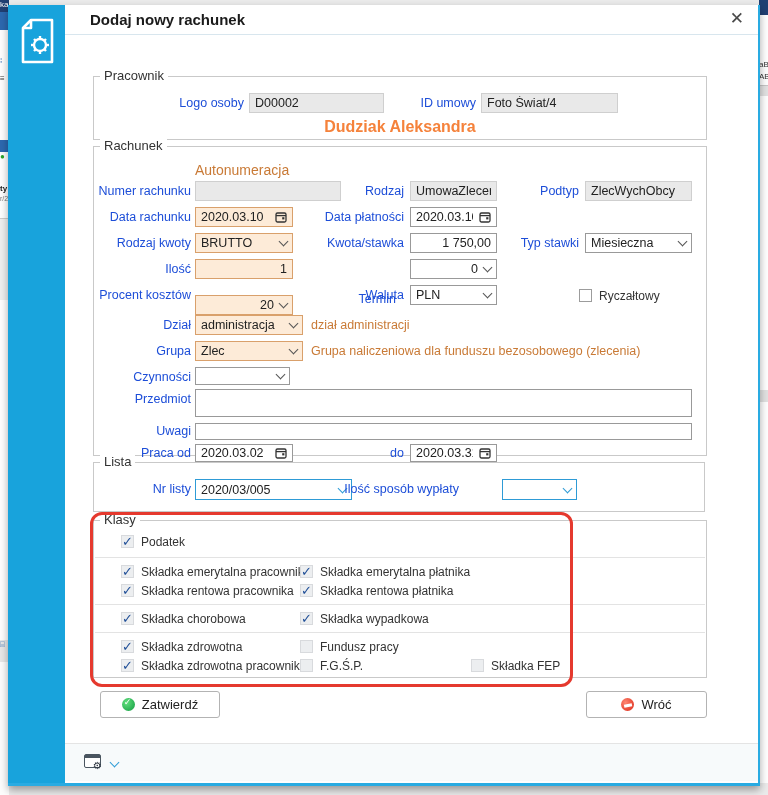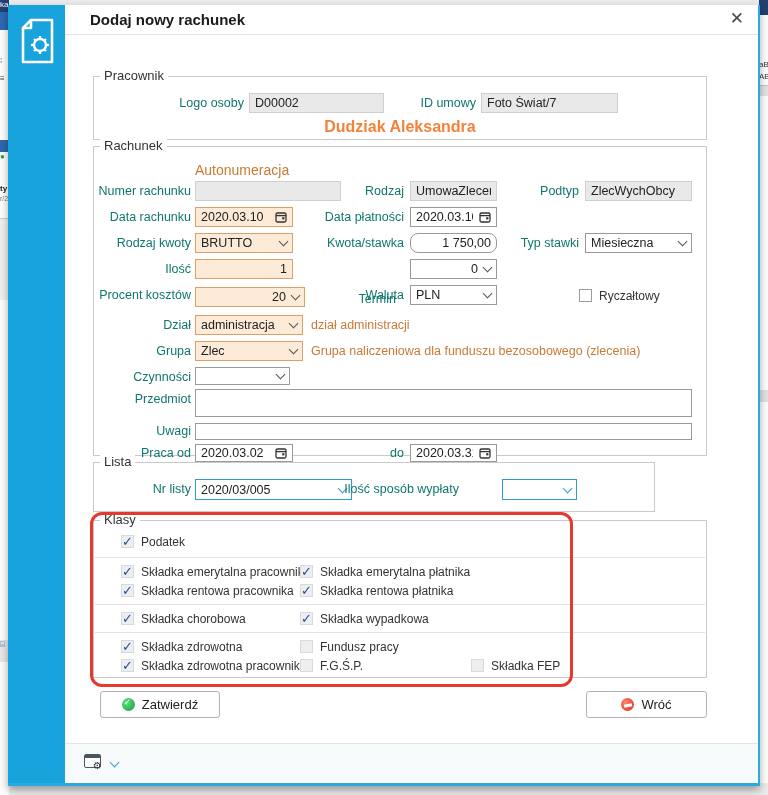--- a/index.html
+++ b/index.html
@@ -25,21 +25,21 @@
   .content{position:absolute;left:57px;top:-2px;width:693px;height:776px;background:#fff;}
   .titlebar{
     position:absolute;left:0;top:0;right:0;height:29px;
     border-bottom:1px solid #d8e6ee;display:flex;align-items:center;
   }
   .title{font-size:15px;font-weight:bold;color:#1b1b1b;margin-left:25px;}
   .close{position:absolute;right:14px;top:4px;font-size:17px;color:#4a4a4a;cursor:pointer;line-height:20px;}
   
   .fieldset{position:absolute;border:1px solid #c9c9c9;box-sizing:border-box;background:#fff;}
   .legend{position:absolute;top:-9px;left:6px;background:#fff;padding:0 4px;font-size:13px;color:#333;line-height:16px;}
-  .lbl{position:absolute;font-size:12.5px;color:#0f766e;text-align:right;line-height:20px;white-space:nowrap;}
+  .lbl{position:absolute;font-size:12.5px;color:#1d4ed8;text-align:right;line-height:20px;white-space:nowrap;}
   .hint{position:absolute;color:#c97a36;font-size:12.5px;line-height:20px;white-space:nowrap;}
   .orange-note{position:absolute;color:#c97a36;font-size:14px;white-space:nowrap;}
   .fld{
     position:absolute;height:20px;box-sizing:border-box;border:1px solid #999;background:#fff;
     font-size:12.5px;color:#222;display:flex;align-items:center;padding:0 5px;
   }
   .fld .val{flex:1;white-space:nowrap;overflow:hidden;}
   .fld .val.r{text-align:right;}
   .fld.dis{background:#e9e9e9;border-color:#cfcfcf;}
   .fld.peach{background:#fdebd8;border-color:#d9a06b;}
@@ -136,21 +136,21 @@
     </div>
 
     <div class="fieldset" style="left:28px;top:71px;width:614px;height:64px;">
       <span class="legend">Pracownik</span>
       <div class="lbl" style="left:0;width:150px;top:16px;">Logo osoby</div>
       <div class="fld dis" style="left:155px;top:16px;width:135px;">
         <span class="val">D00002</span>
       </div>
       <div class="lbl" style="left:300px;width:82px;top:16px;">ID umowy</div>
       <div class="fld dis" style="left:387px;top:16px;width:137px;">
-        <span class="val">Foto Świat/7</span>
+        <span class="val">Foto Świat/4</span>
       </div>
       <div class="name" style="top:41px;">Dudziak Aleksandra</div>
     </div>
 
     <div class="fieldset" style="left:28px;top:141px;width:614px;height:310px;padding-left:48px;">
       <span class="legend">Rachunek</span>
 
       <div class="orange-note" style="left:101px;top:15px;">Autonumeracja</div>
 
       <div class="lbl" style="left:0;width:97px;top:34px;">Numer rachunku</div>
@@ -184,41 +184,41 @@
             <rect x="7.2" y="6.2" width="2.2" height="2.2" fill="#333"></rect>
           </svg>
       </div>
 
       <div class="lbl" style="left:0;width:97px;top:86px;">Rodzaj kwoty</div>
       <div class="fld peach" style="left:101px;top:86px;width:98px;">
         <span class="val">BRUTTO</span>
           <span class="chev"></span>
       </div>
       <div class="lbl" style="left:200px;width:110px;top:86px;">Kwota/stawka</div>
-      <div class="fld" style="left:316px;top:86px;width:87px;border-radius:8px;">
+      <div class="fld" style="left:316px;top:86px;width:87px;">
         <span class="val r">1 750,00</span>
       </div>
       <div class="lbl" style="left:390px;width:95px;top:86px;">Typ stawki</div>
       <div class="fld" style="left:491px;top:86px;width:107px;">
         <span class="val">Miesieczna</span>
           <span class="chev"></span>
       </div>
 
       <div class="lbl" style="left:0;width:97px;top:112px;">Ilość</div>
       <div class="fld peach" style="left:101px;top:112px;width:98px;">
         <span class="val r">1</span>
       </div>
       <div class="lbl" style="left:192px;width:110px;top:112px;margin-top:30px;">Termin</div>
       <div class="fld" style="left:316px;top:112px;width:87px;">
         <span class="val r">0</span>
           <span class="chev"></span>
       </div>
 
       <div class="lbl" style="left:0;width:97px;top:138px;">Procent kosztów</div>
-      <div class="fld peach" style="left:101px;top:140px;width:110px;">
+      <div class="fld peach" style="left:101px;top:148px;width:98px;">
         <span class="val r">20</span>
           <span class="chev"></span>
       </div>
       <div class="lbl" style="left:200px;width:110px;top:138px;">Waluta</div>
       <div class="fld" style="left:316px;top:138px;width:87px;">
         <span class="val">PLN</span>
           <span class="chev"></span>
       </div>
       <div class="cbrow" style="left:485px;top:141px;">
         <span class="cb white"></span>
@@ -268,21 +268,21 @@
       <div class="fld" style="left:316px;top:297px;width:87px;height:18px;">
         <span class="val">2020.03.31</span>
         <svg class="cal" width="12" height="12" viewBox="0 0 12 12">
             <rect x="1" y="2" width="10" height="9" rx="1.5" fill="none" stroke="#333" stroke-width="1.3"></rect>
             <line x1="1" y1="4.6" x2="11" y2="4.6" stroke="#333" stroke-width="1.3"></line>
             <rect x="7.2" y="6.2" width="2.2" height="2.2" fill="#333"></rect>
           </svg>
       </div>
     </div>
 
-    <div class="fieldset" style="left:28px;top:457px;width:562px;height:50px;">
+    <div class="fieldset" style="left:28px;top:457px;width:612px;height:50px;">
       <span class="legend">Lista</span>
       <div class="lbl" style="left:0;width:97px;top:16px;">Nr listy</div>
       <div class="fld blue" style="left:101px;top:16px;width:157px;height:21px;">
         <span class="val">2020/03/005</span>
           <span class="chev bl"></span>
       </div>
       <div class="lbl" style="left:230px;width:135px;top:16px;">Ilość sposób wypłaty</div>
       <div class="fld blue" style="left:408px;top:16px;width:75px;height:21px;">
         <span class="val"></span>
           <span class="chev bl"></span>

